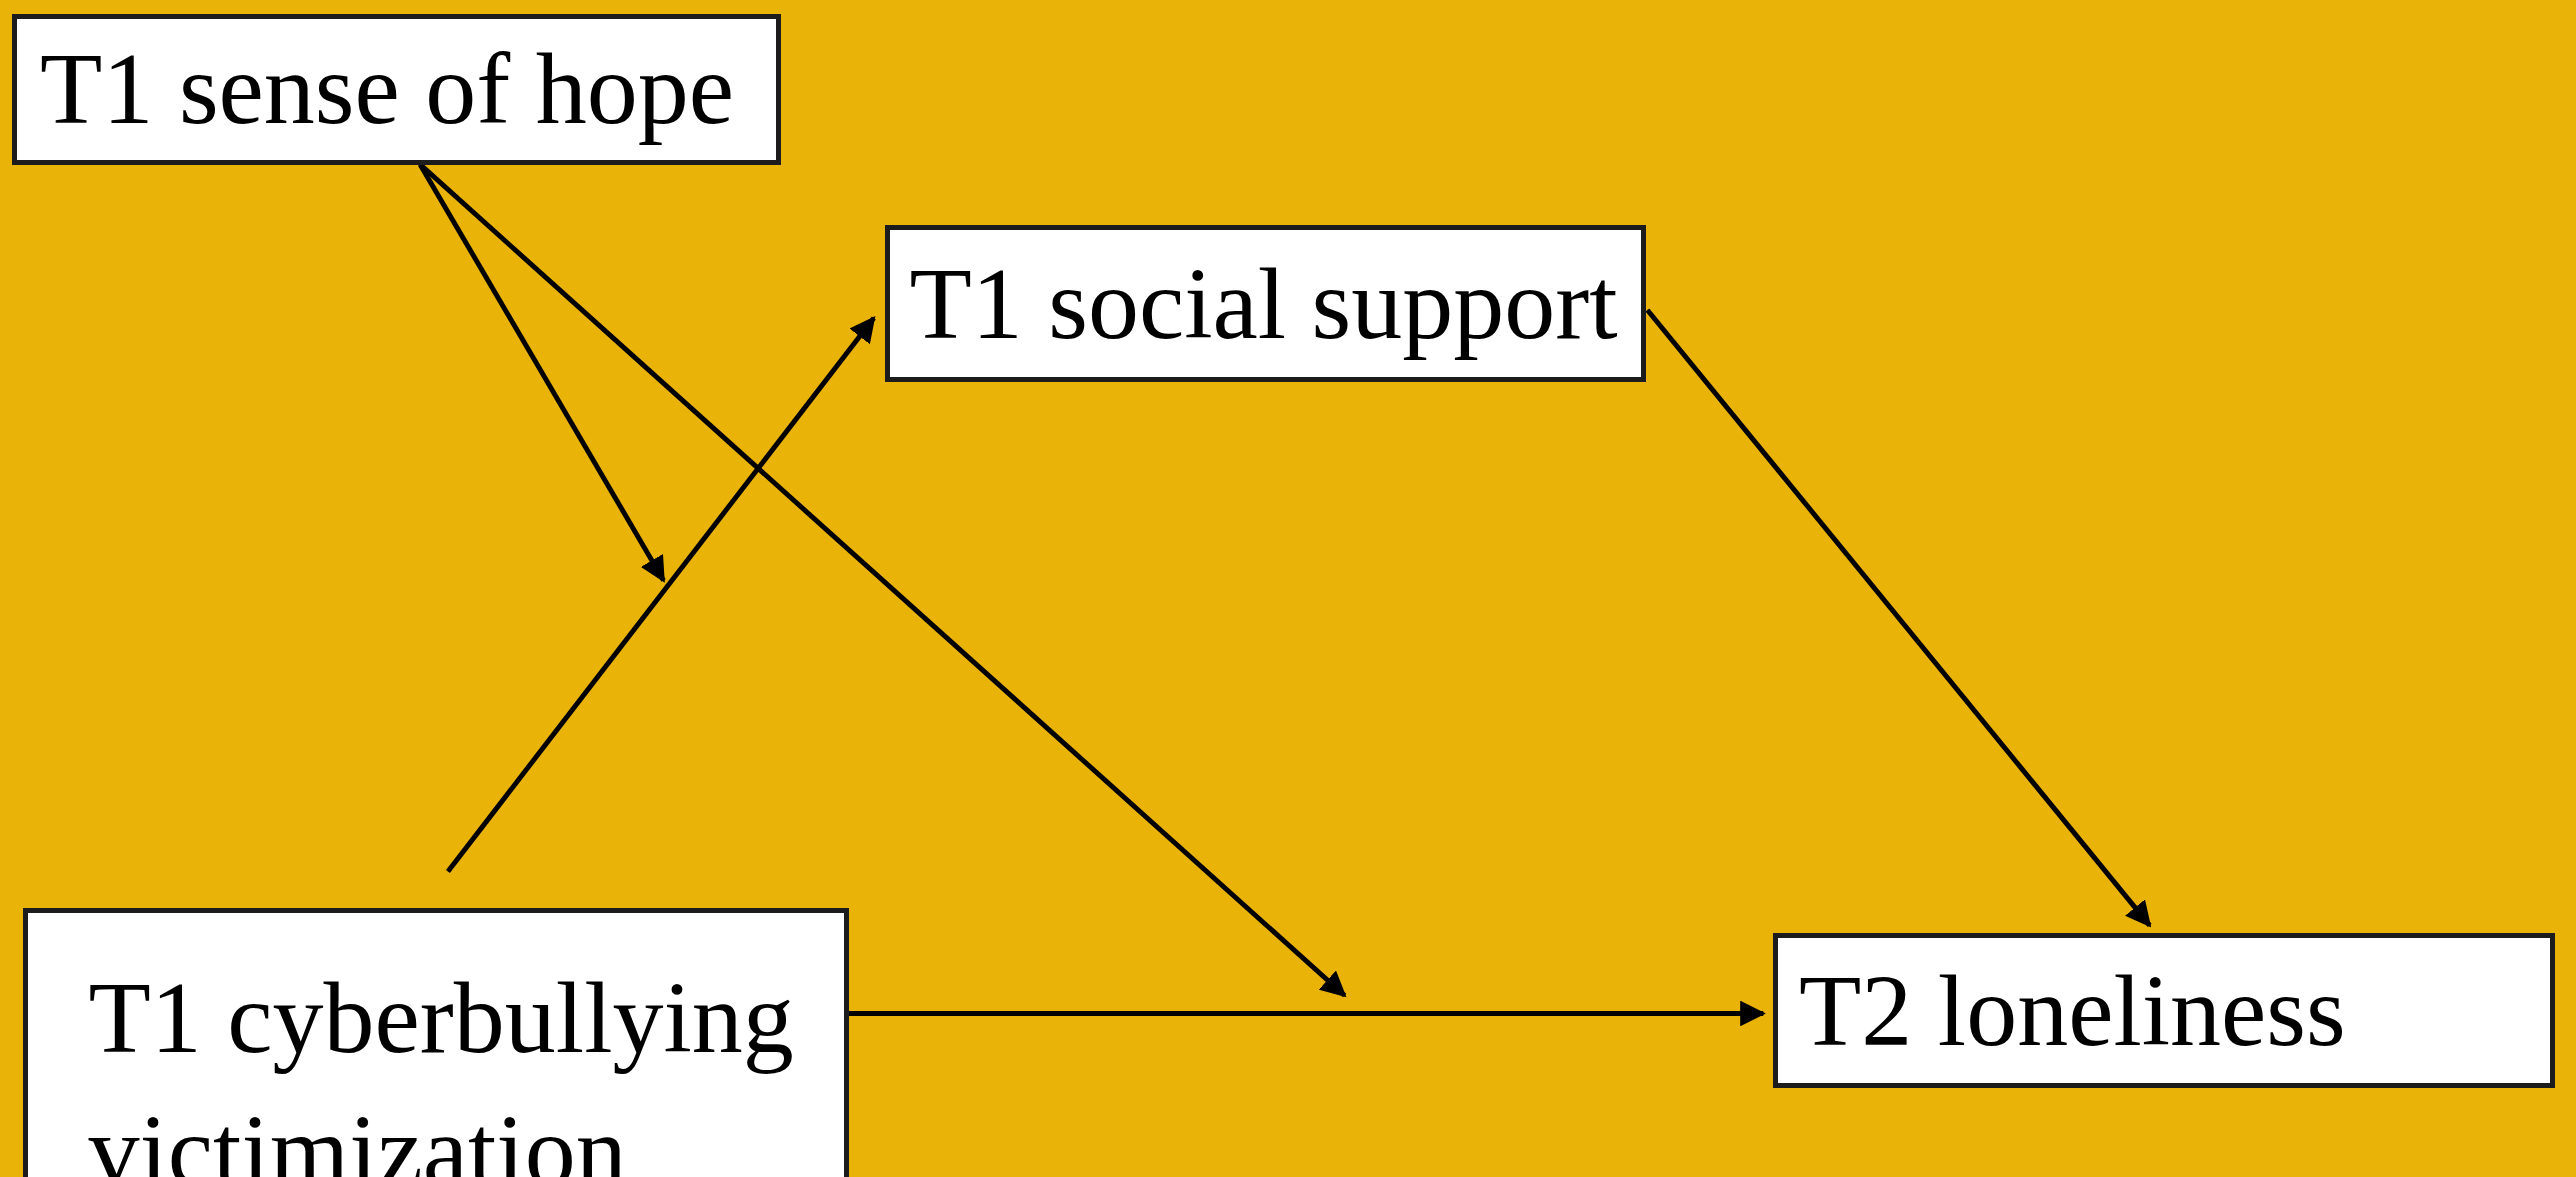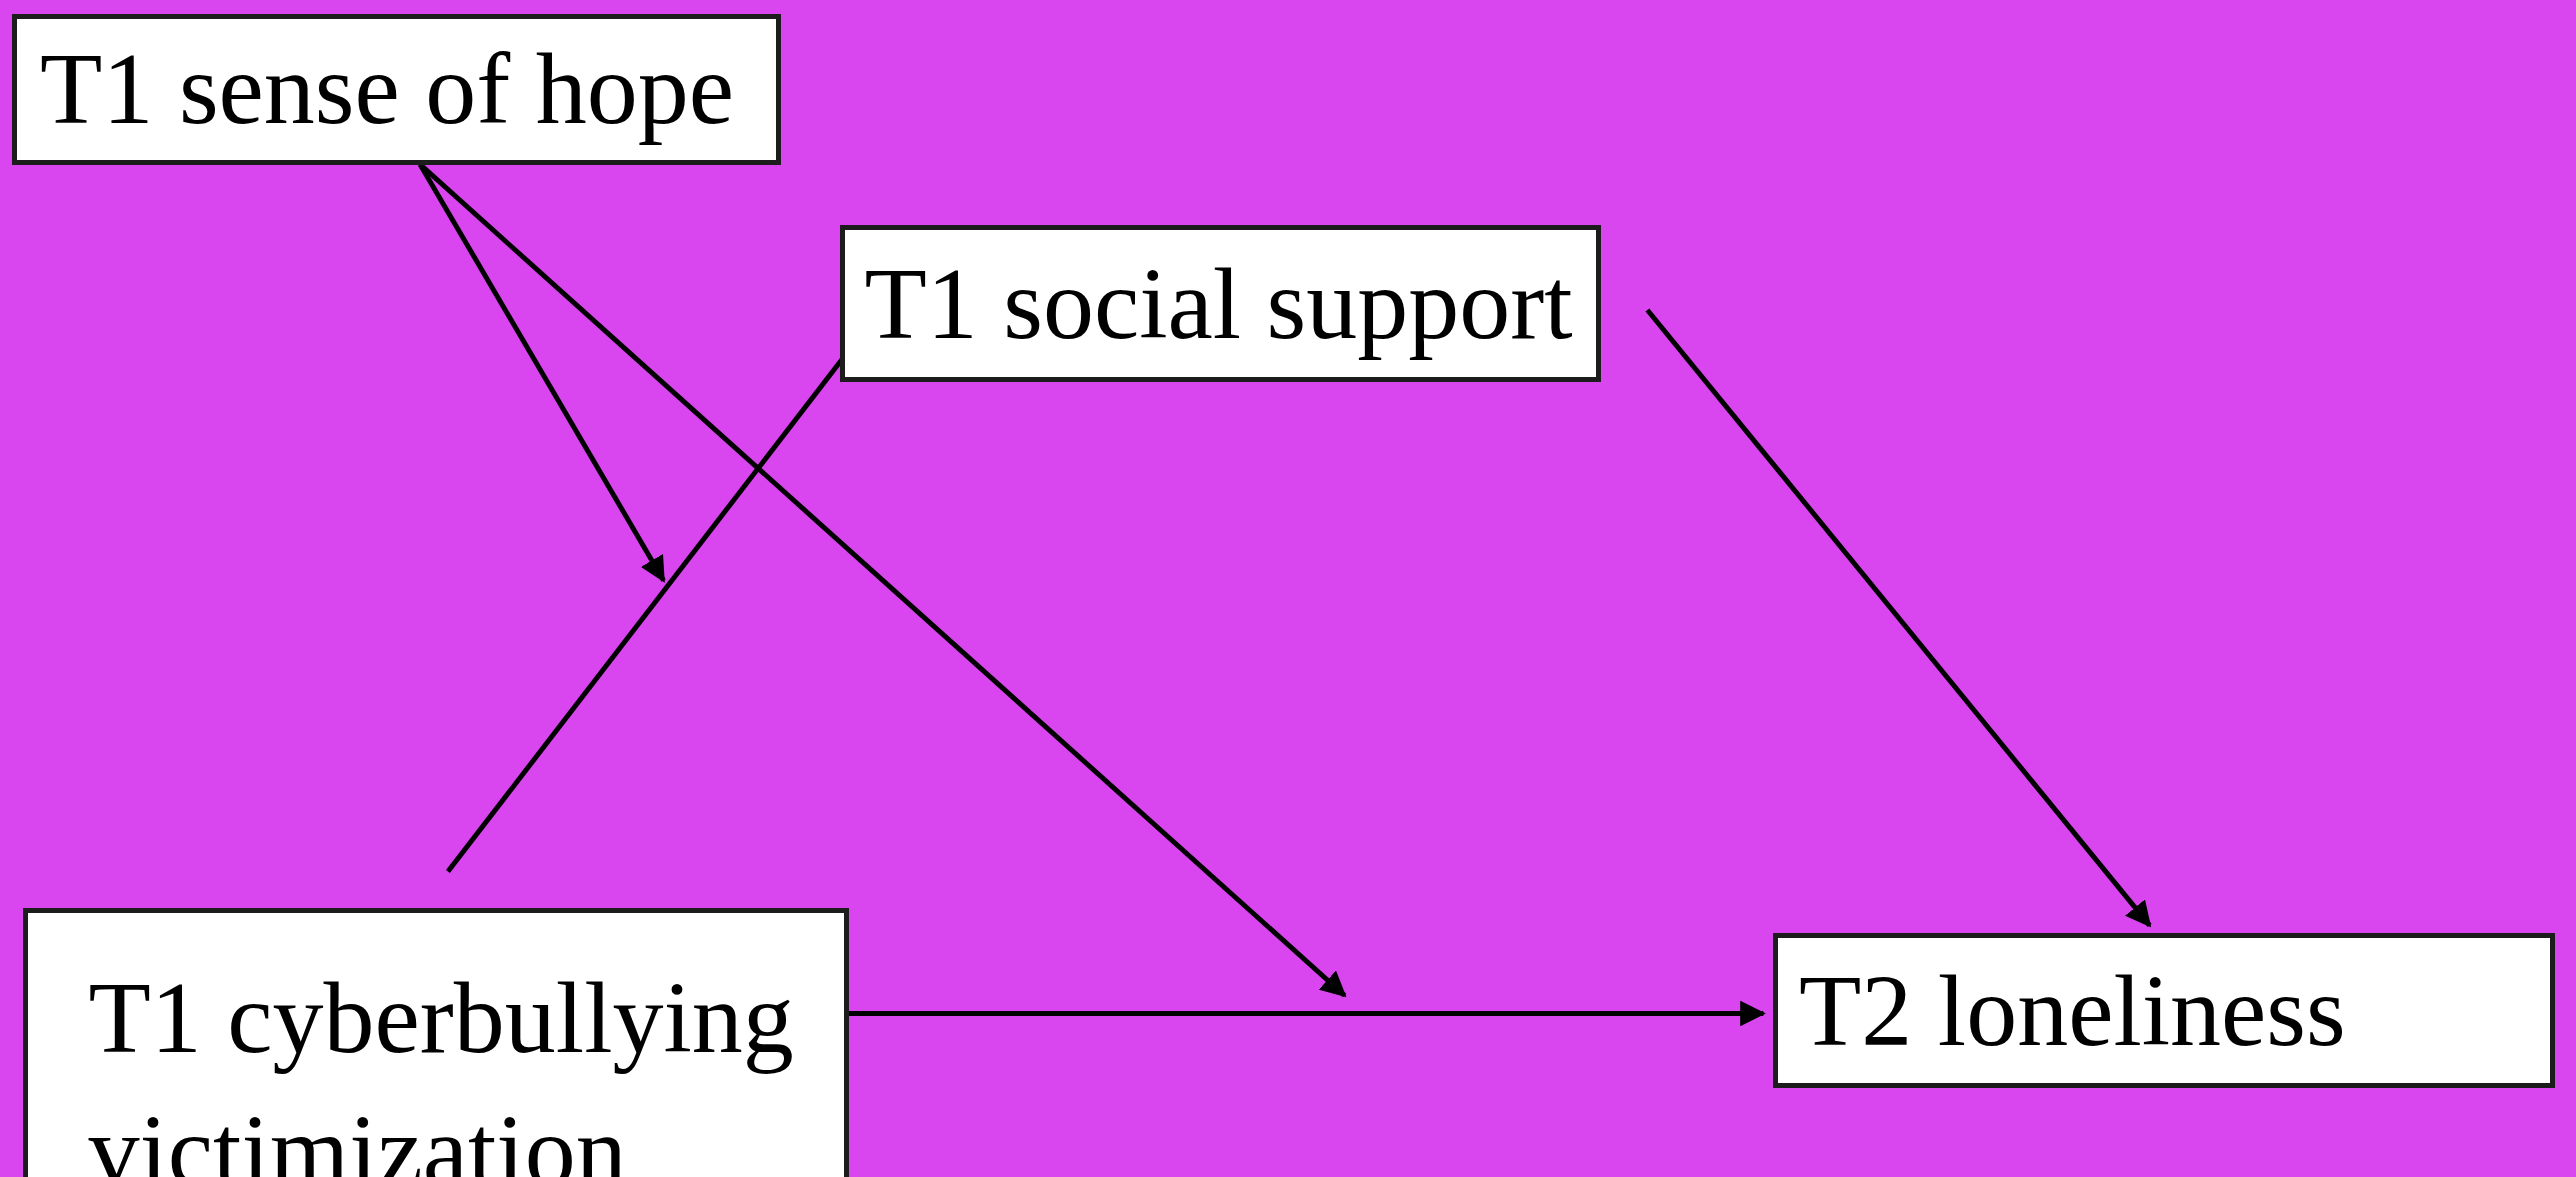--- a/index.html
+++ b/index.html
@@ -1,21 +1,21 @@
 <!DOCTYPE html>
 <html style="font-size:14.4px"><head>
 <meta charset="utf-8">
 <title>Path model diagram</title>
 <style>
   html, body { margin: 0; padding: 0; background: #ffffff; }
   .diagram {
     position: relative;
     width: 2576px;
     height: 1177px;
-    background: #d946ef;
+    background: #eab308;
     overflow: hidden;
     font-family: "Liberation Serif", "DejaVu Serif", serif;
   }
   .arrow-layer {
     position: absolute;
     left: 0; top: 0;
     width: 2576px; height: 1177px;
   }
   .arrow-layer line {
     stroke: #000000;
@@ -34,21 +34,21 @@
     white-space: nowrap;
     line-height: 1.25;
   }
   .node-hope {
     left: 11.7px; top: 13.5px;
     width: 769px; height: 151px;
     padding-left: 23.4px;
     justify-content: flex-start;
   }
   .node-social {
-    left: 840px; top: 225px;
+    left: 885px; top: 225px;
     width: 761px; height: 157px;
     padding-right: 23.4px;
     justify-content: flex-end;
   }
   .node-victim {
     left: 22.5px; top: 908px;
     width: 826px; height: 354px;
     padding-left: 61px;
     justify-content: flex-start;
     white-space: normal;

